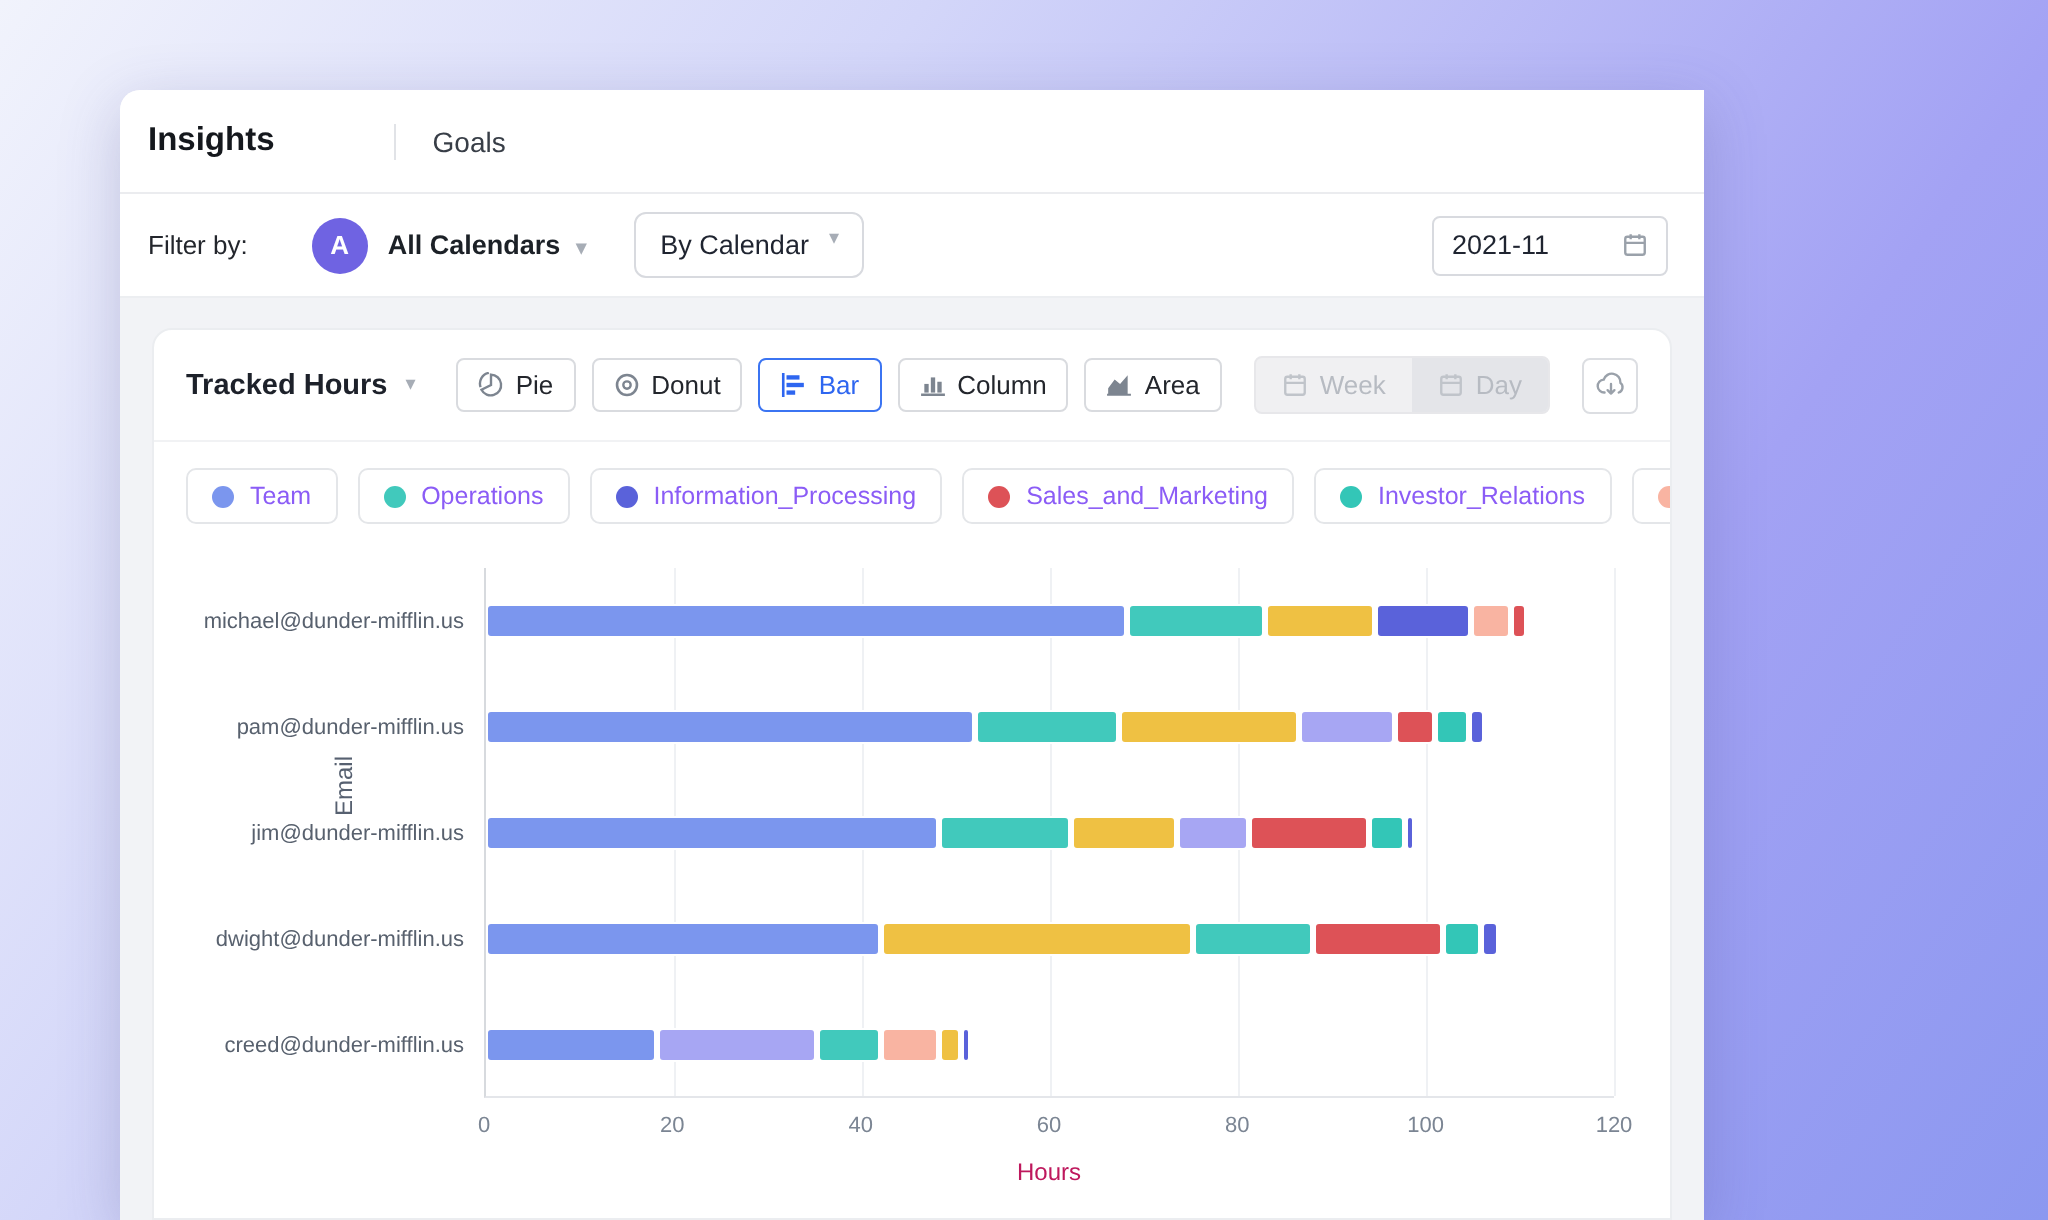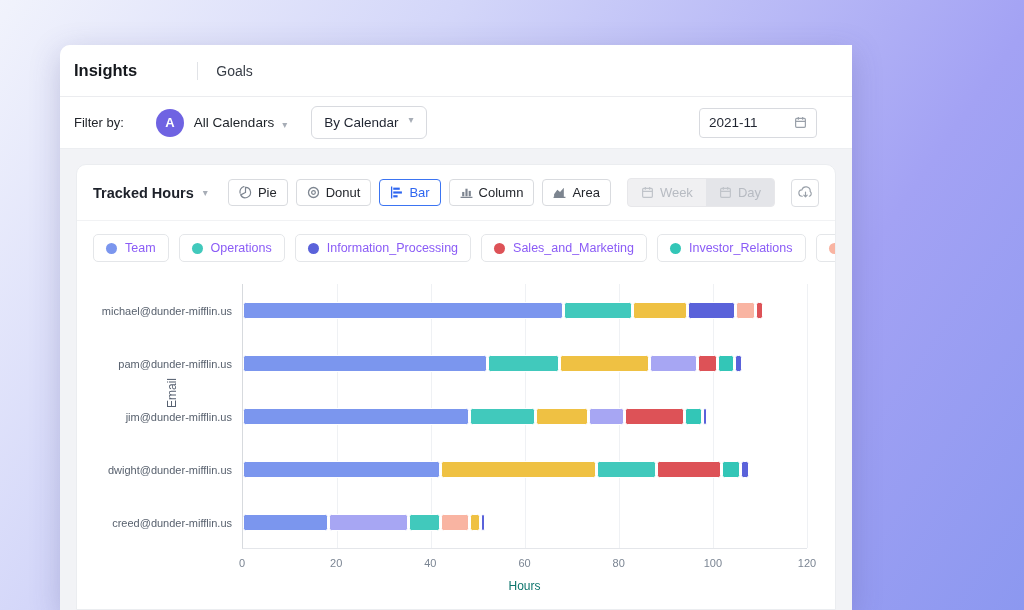--- a/index.html
+++ b/index.html
@@ -16,25 +16,25 @@
   .tab { position:relative; display:flex; align-items:center; font-size:14px; cursor:pointer; }
   .tab.active { color:#2a6df5; font-weight:bold; }
   .tab.inactive { color:#383e47; font-weight:500; }
   .tab-underline { position:absolute; left:0; right:0; bottom:0; height:4px; background:#2a6df5; border-radius:4px; }
   .tab-sep { width:1px; height:18px; background:#e1e3e7; margin:0 18px; align-self:center; }
 
   
   .filter-bar { background:#fff; height:52px; display:flex; align-items:center; padding:0 14px; border-bottom:1px solid #eceef1; }
   .filter-label { font-size:13px; color:#23262c; margin-right:32px; }
   .avatar { width:28px; height:28px; border-radius:50%; background:#6f63e2; color:#fff; font-size:13px; font-weight:bold; display:flex; align-items:center; justify-content:center; margin-right:10px; }
-  .cal-dd { display:flex; align-items:flex-end; gap:8px; font-size:13.5px; font-weight:normal; color:#1c2127; cursor:pointer; }
+  .cal-dd { display:flex; align-items:flex-end; gap:8px; font-size:13.5px; font-weight:bold; color:#1c2127; cursor:pointer; }
   .caret { font-size:10px; color:#a7adb6; line-height:1; }
   .select-btn { margin-left:24px; border:1px solid #d8dadf; border-radius:6px; background:#fff; padding:8px 12px; font-size:13.5px; color:#1f2430; display:flex; align-items:flex-start; gap:10px; cursor:pointer; }
   .spacer { flex:1; }
-  .date-input { border:1px solid #d8dadf; border-radius:4px; background:#fff; width:118px; height:30px; padding:0 9px; display:flex; align-items:center; justify-content:space-between; font-size:13.5px; color:#1f2430; margin-right:21px; }
+  .date-input { border:1px solid #d8dadf; border-radius:4px; background:#fff; width:118px; height:30px; padding:0 9px; display:flex; align-items:center; justify-content:space-between; font-size:13.5px; color:#1f2430; margin-right:4px; }
   .ico { display:inline-flex; color:#9aa1aa; }
   .ico svg { display:block; }
 
   
   .content { padding:15px 16px 0; height:461px; }
   .card { background:#fff; border:1px solid #ebedf0; border-radius:10px 10px 0 0; height:446px; overflow:hidden; }
   .card-header { display:flex; align-items:center; padding:13px 16px; border-bottom:1px solid #f1f2f4; }
   .card-title-wrap { display:flex; align-items:center; gap:9px; cursor:pointer; }
   .card-title { font-size:14.5px; font-weight:bold; color:#1d212a; }
   .toolbar { margin-left:auto; display:flex; align-items:center; gap:8px; }
@@ -58,21 +58,21 @@
   .plot { position:absolute; left:165px; right:28px; top:8px; height:265px; border-left:1px solid #d7dade; border-bottom:1px solid #e4e6ea; }
   .gridline { position:absolute; top:0; bottom:0; width:1px; background:#eff1f4; }
   .plot-row { position:relative; height:53px; display:flex; align-items:center; }
   .bar { display:flex; height:17px; width:100%; }
   .bar-seg { height:100%; border:1px solid #fff; border-radius:2.5px; margin-right:1px; flex:0 0 auto; }
   .ylabels { position:absolute; left:0; top:8px; width:155px; }
   .ylabel { height:53px; display:flex; align-items:center; justify-content:flex-end; font-size:11px; color:#58616e; white-space:nowrap; }
   .yaxis-label { position:absolute; left:88px; top:132px; transform:rotate(-90deg); transform-origin:left top; font-size:12px; color:#566070; }
   .xlabels { position:absolute; left:165px; right:28px; top:281px; height:14px; }
   .xtick { position:absolute; transform:translateX(-50%); font-size:11px; color:#7b8593; }
-  .xaxis-label { position:absolute; left:165px; right:28px; top:303px; text-align:center; font-size:12px; color:#0f766e; }
+  .xaxis-label { position:absolute; left:165px; right:28px; top:303px; text-align:center; font-size:12px; color:#be185d; }
 </style>
 </head>
 <body>
 
 <div class="window">
 
   <div class="app-header">
     <div class="app-title">Insights</div>
     <div class="tab-sep"></div>
     <div class="tab inactive">

